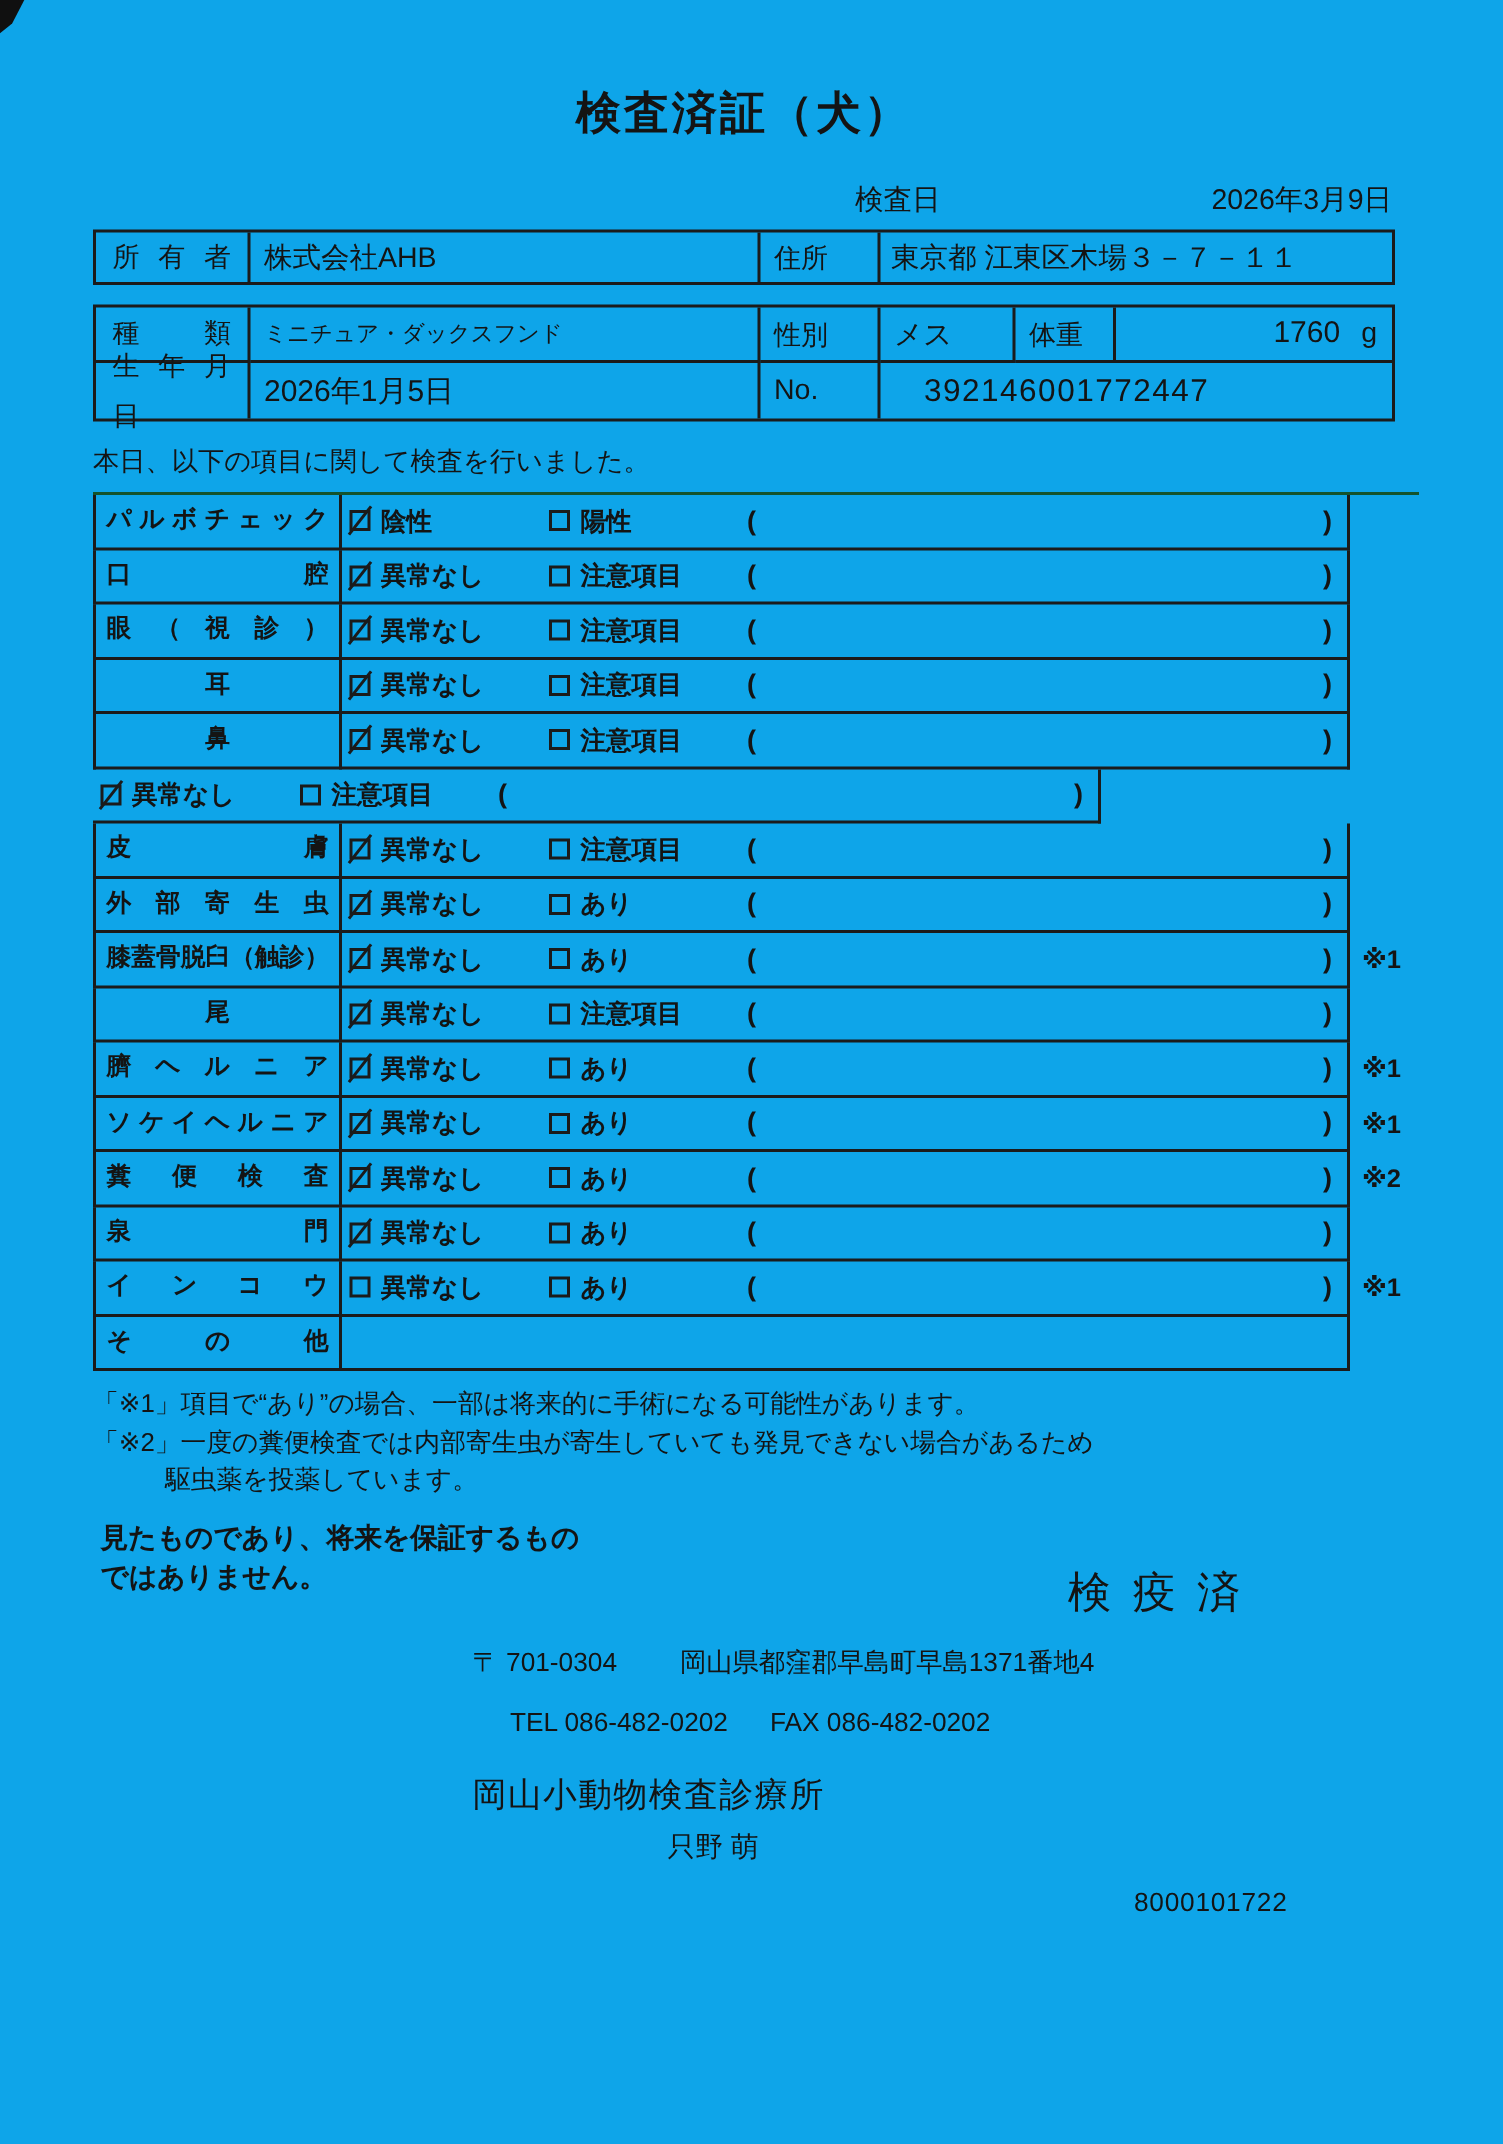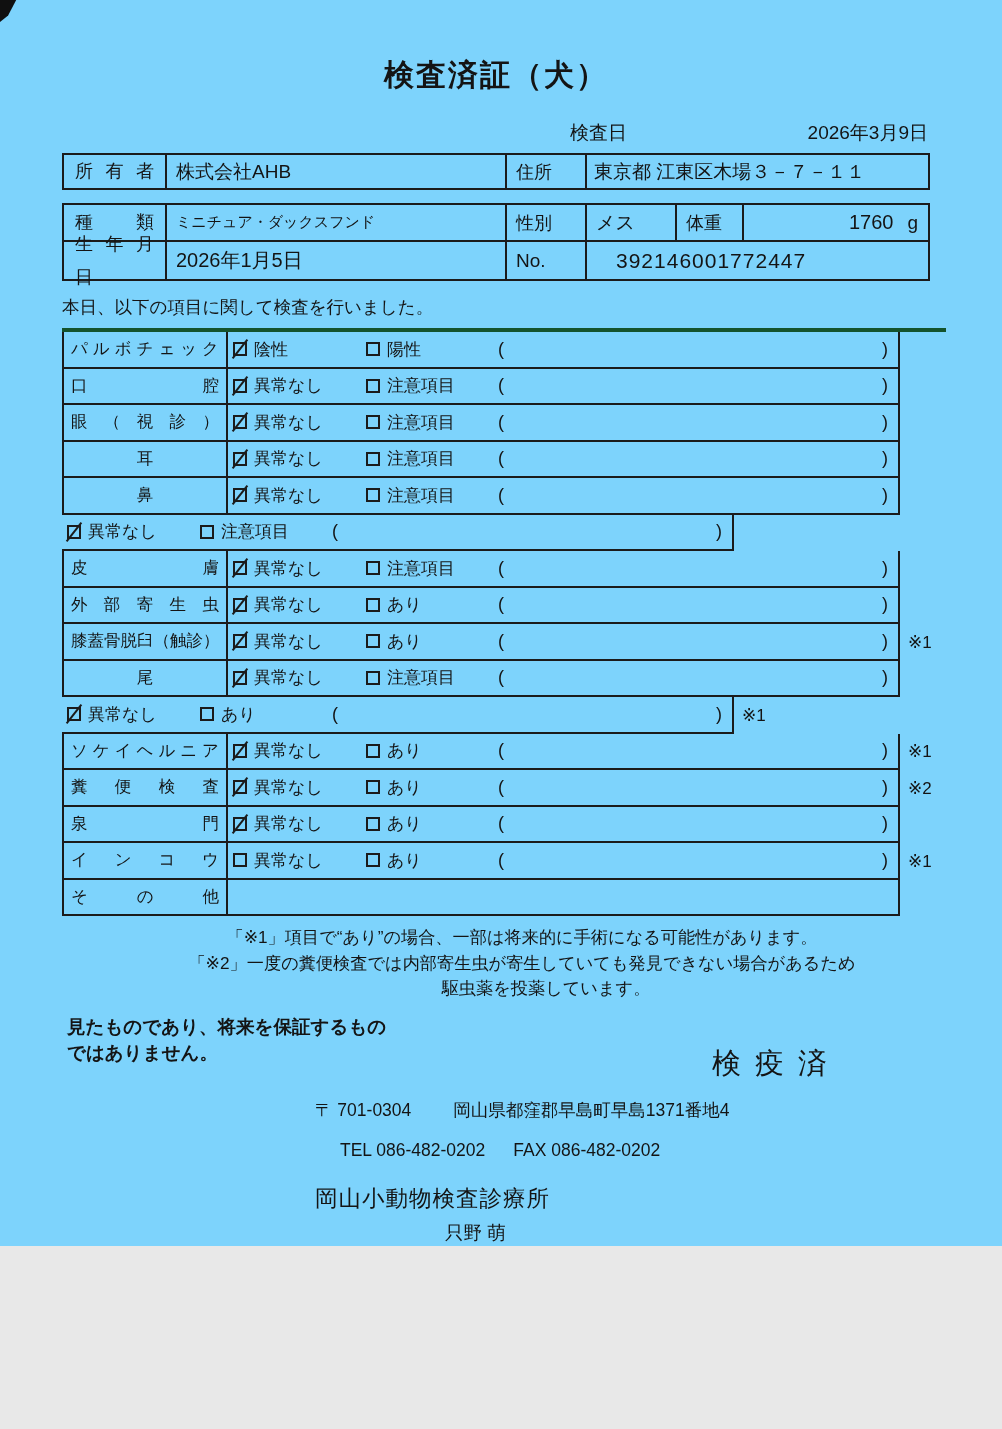--- a/index.html
+++ b/index.html
@@ -1,21 +1,21 @@
 <!DOCTYPE html>
 <html><head>
 <meta charset="utf-8">
 <style>
   * { margin:0; padding:0; box-sizing:border-box; }
   body { background:#e8e8e8; }
   .page {
     position:relative;
-    width:1002px; height:1246px;
+    width:1002px; height:1429px;
     margin:0 auto;
-    background:#7dd3fc;
+    background:#0ea5e9;
     color:#141414;
     font-family:"Liberation Sans","DejaVu Sans",sans-serif;
     overflow:hidden;
   }
   .artifact {
     position:absolute; top:0; left:0;
     width:18px; height:26px; background:#101010;
     clip-path:polygon(0 0, 90% 0, 45% 60%, 0 85%);
   }
   .content { padding-left:62px; width:930px; }
@@ -50,21 +50,21 @@
   .c-wt-label    { width:67px; }
   .c-wt-value    { flex:1; justify-content:flex-end; padding-right:10px; font-size:19px; }
   .c-wt-value .wnum { margin-right:14px; font-size:20px; }
   .c-dob-label { width:103px; }
   .c-dob-value { width:340px; padding-left:9px; font-size:20px; }
   .c-no-label  { width:80px; font-size:19px; }
   .c-no-value  { flex:1; padding-left:9px; font-size:21px; letter-spacing:1px;margin-left:20px; }
 
   .intro { margin-top:14px; font-size:17.5px; font-weight:500; }
 
-  .itable { width:884px; margin-top:9px; border-top:4px solid #14532d; }
+  .itable { width:884px; margin-top:9px; border-top:2px solid #14532d;font-weight:bold; }
   .irow { display:flex; height:36.5px; }
   .iname {
     width:166px; padding:0 7px; font-size:16.5px; line-height:33px;
     border-left:2px solid #1b1b1b; border-right:2px solid #1b1b1b; border-bottom:2px solid #1b1b1b;
     text-align:justify; text-align-last:justify;
     white-space:nowrap; overflow:hidden;
   }
   .iname.nofill { text-align:center; text-align-last:center; }
   .ibody {
     width:672px; display:flex; align-items:center; padding-left:5px;
@@ -74,21 +74,21 @@
   .opt { display:flex; align-items:center; gap:7px; font-size:17px; }
   .opt.o1 { width:133px; } .opt.o2 { width:132px; }
   .cb { position:relative; width:14px; height:14px; border:2px solid #1b1b1b; flex:none; }
   .cb.checked::after {
     content:""; position:absolute; left:4px; top:-7px; width:2px; height:24px;
     background:#1b1b1b; transform:rotate(38deg);
   }
   .paren { font-size:18px; }
   .paren.close { margin-left:auto; margin-right:10px; }
 
-  .notes { margin-top:9px; font-size:17.2px; line-height:25.5px; width:920px;text-align:center; }
+  .notes { margin-top:9px; font-size:17.2px; line-height:25.5px; width:920px; }
   .notes .indent { padding-left:48px; }
 
   .disc-row { display:flex; width:868px; margin-top:12px; }
   .disclaimer { font-size:18.5px; font-weight:600; line-height:26.5px; padding-left:5px; }
   .stamp { font-size:29px; font-weight:500; letter-spacing:3px; margin:30px 100px 0 auto; white-space:nowrap; }
 
   .f-postal { margin-top:14px; padding-left:253px; font-size:17.5px; }
   .f-postal .f-addr { margin-left:42px; }
   .f-tel { margin-top:18px; padding-left:278px; font-size:17.5px; }
   .f-tel .f-fax { margin-left:28px; }
@@ -299,20 +299,21 @@
             <span class="opt o2">
               <span class="cb"></span>
               <span>注意項目</span>
             </span>
             <span class="paren open">(</span>
             <span class="paren close">)</span>
           </div>
     <div class="inote"></div>
   </div>
         <div class="irow">
+    <div class="iname">臍 ヘ ル ニ ア</div>
     <div class="ibody">
             <span class="opt o1">
               <span class="cb checked"></span>
               <span>異常なし</span>
             </span>
             <span class="opt o2">
               <span class="cb"></span>
               <span>あり</span>
             </span>
             <span class="paren open">(</span>

